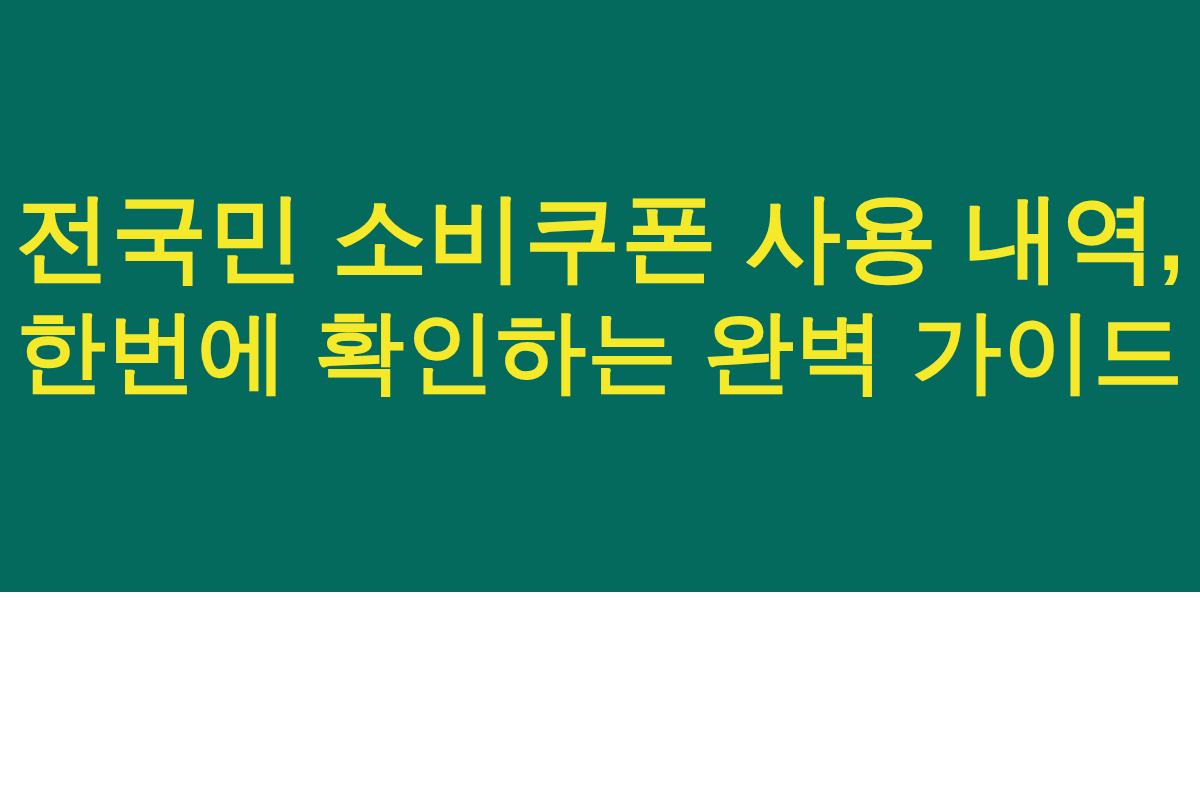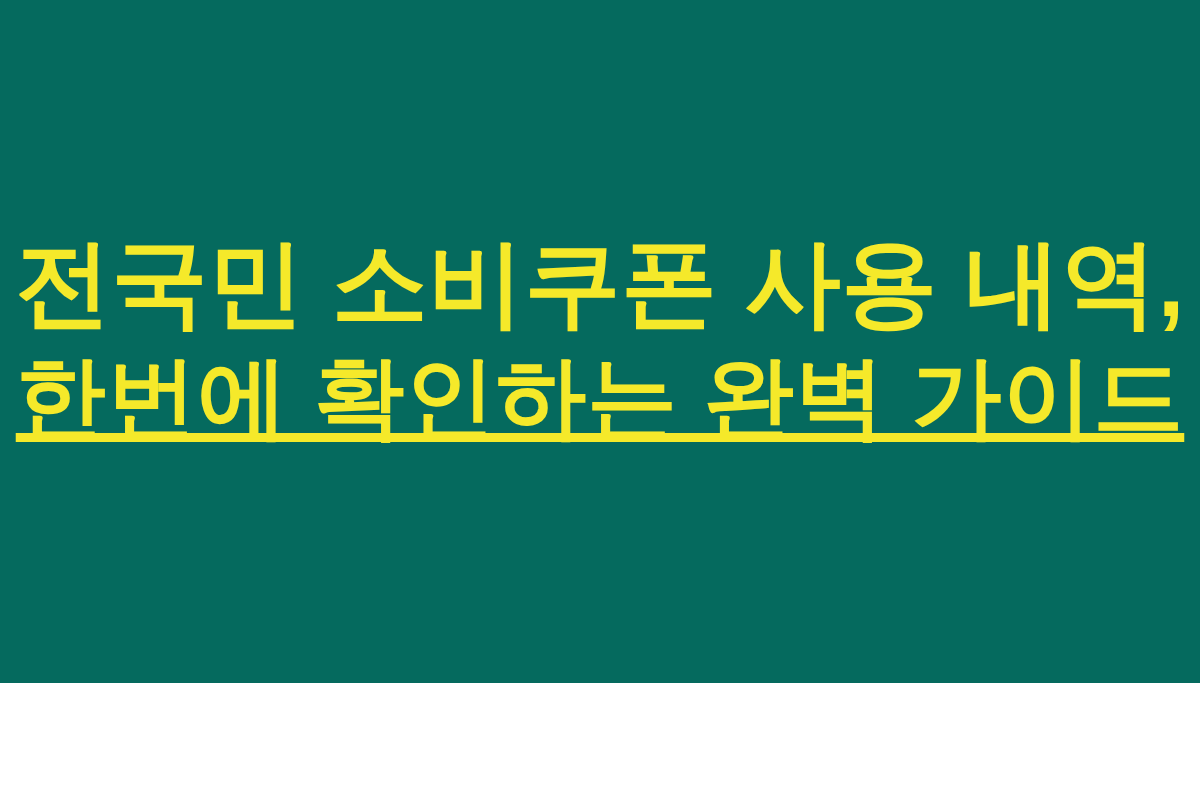--- a/index.html
+++ b/index.html
@@ -12,21 +12,21 @@
     width: 1200px;
     height: 800px;
     overflow: hidden;
     font-family: "Liberation Sans", "DejaVu Sans", sans-serif;
   }
 
   .thumbnail-canvas {
     position: relative;
     box-sizing: border-box;
     width: 1200px;
-    height: 683px;
+    height: 592px;
     background: #056a5e;
     display: flex;
     align-items: center;
     justify-content: center;
     overflow: hidden;
   }
 
   .headline-block {
     width: 1180px;
     text-align: center;
@@ -46,21 +46,20 @@
   }
 
   .headline-line.line-1 {
     font-size: 97px;
     letter-spacing: 0.005em;
   }
 
   .headline-line.line-2 {
     font-size: 98px;
     letter-spacing: 0.01em;
-    text-decoration: underline;
   }
 </style>
 </head>
 <body>
 
 <div class="thumbnail-canvas" style="background: rgb(5, 106, 94);">
 
   <div class="headline-block">
 
     <span class="headline-line line-1" style="color: rgb(245, 233, 42); font-size: 96px;">전국민 소비쿠폰 사용 내역,</span>

